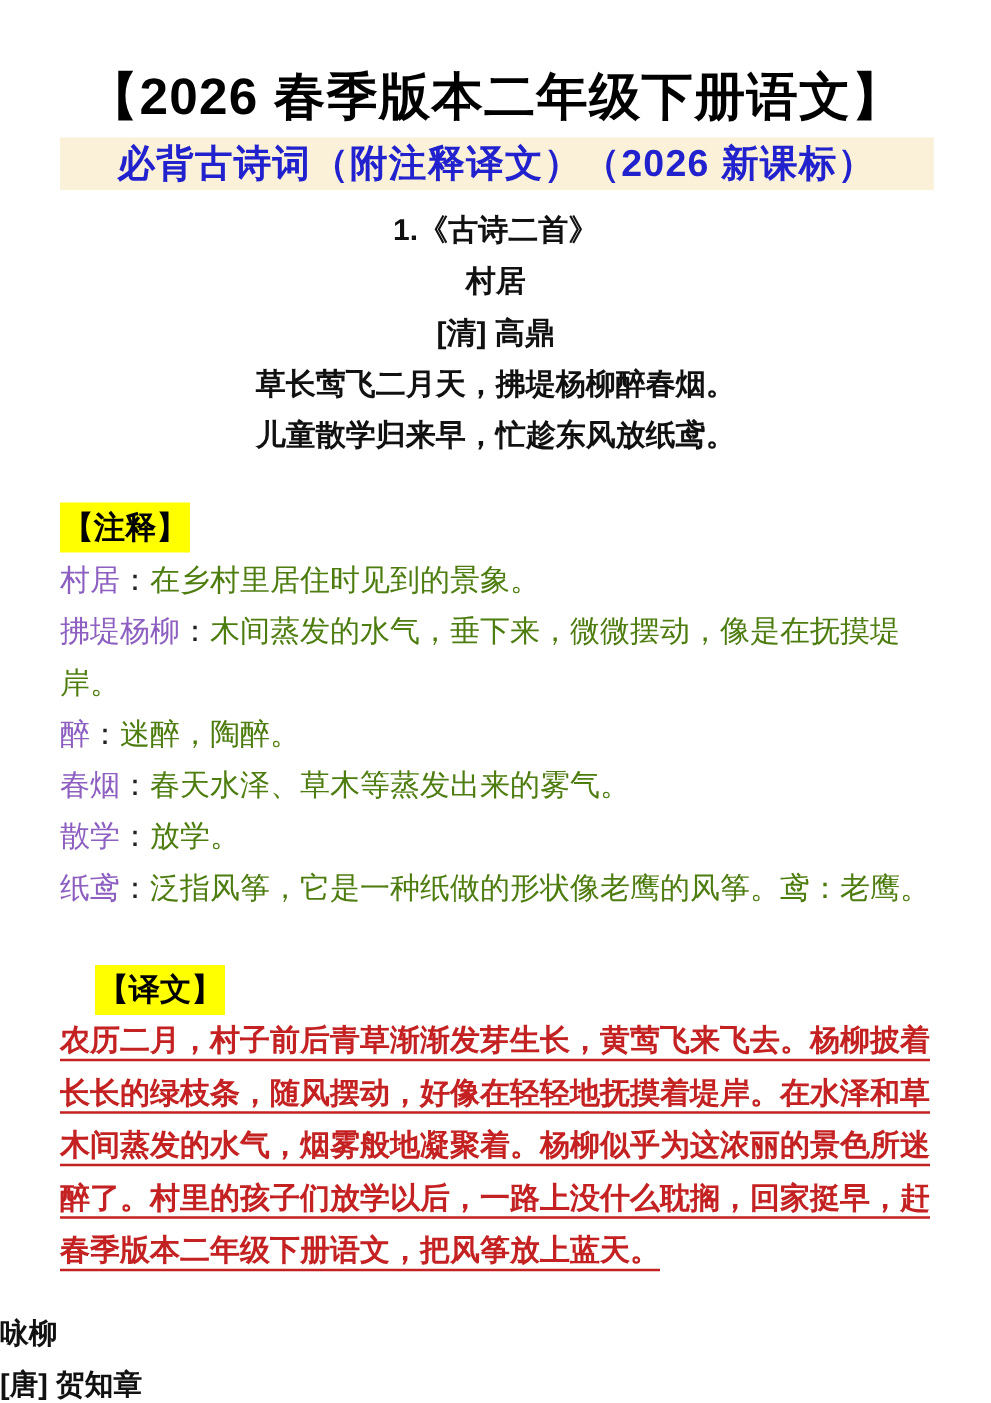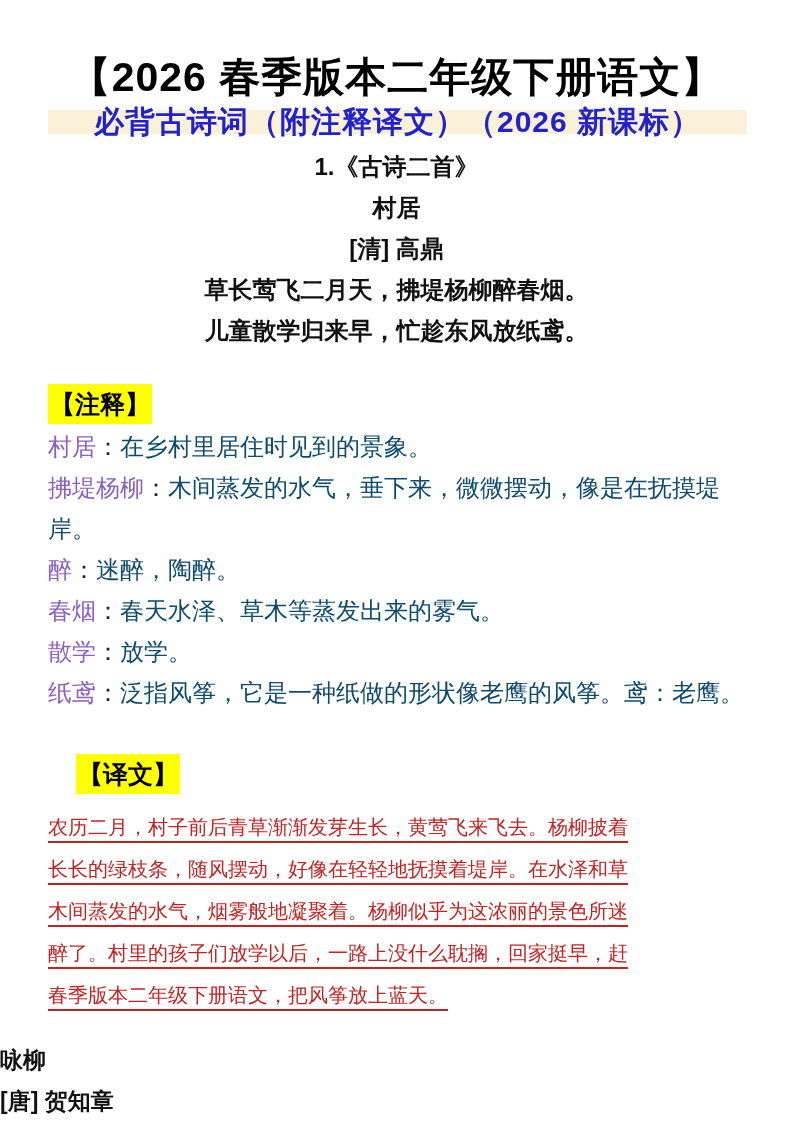--- a/index.html
+++ b/index.html
@@ -25,21 +25,21 @@
     text-align:center;
     font-size:41px;
     line-height:50px;
     font-weight:800;
     letter-spacing:1px;
     color:#000;
     white-space:nowrap;
   }
   .subtitle-band{
     margin:8px 46px 0 48px;
-    height:24px;
+    height:42px;
     display:flex;align-items:center;justify-content:center;
     background:var(--subtitle-bg);
   }
   .subtitle-text{
     font-size:30px;
     font-weight:700;
     letter-spacing:1px;
     color:var(--subtitle-text);
     white-space:nowrap;
   }
@@ -69,26 +69,26 @@
 
   .notes-list{
     margin:2px 40px 0 48px;
     font-size:24px;
     font-weight:500;
     line-height:41px;
     color:#222;
   }
   .note-term{color:var(--term);}
   .note-sep{color:#222;}
-  .note-def{color:#0c4a6e;}
+  .note-def{color:#4d7c0f;}
 
   .translation{
-    margin:12px 46px 0 48px;
-    font-size:20px;
-    font-weight:400;
+    margin:0 46px 0 48px;
+    font-size:24px;
+    font-weight:700;
     line-height:42px;
     color:var(--translation);
   }
   .translation .t-line{
     text-decoration:underline;
     text-decoration-thickness:2px;
     text-underline-offset:7px;
   }
 
   .poem2-block{

